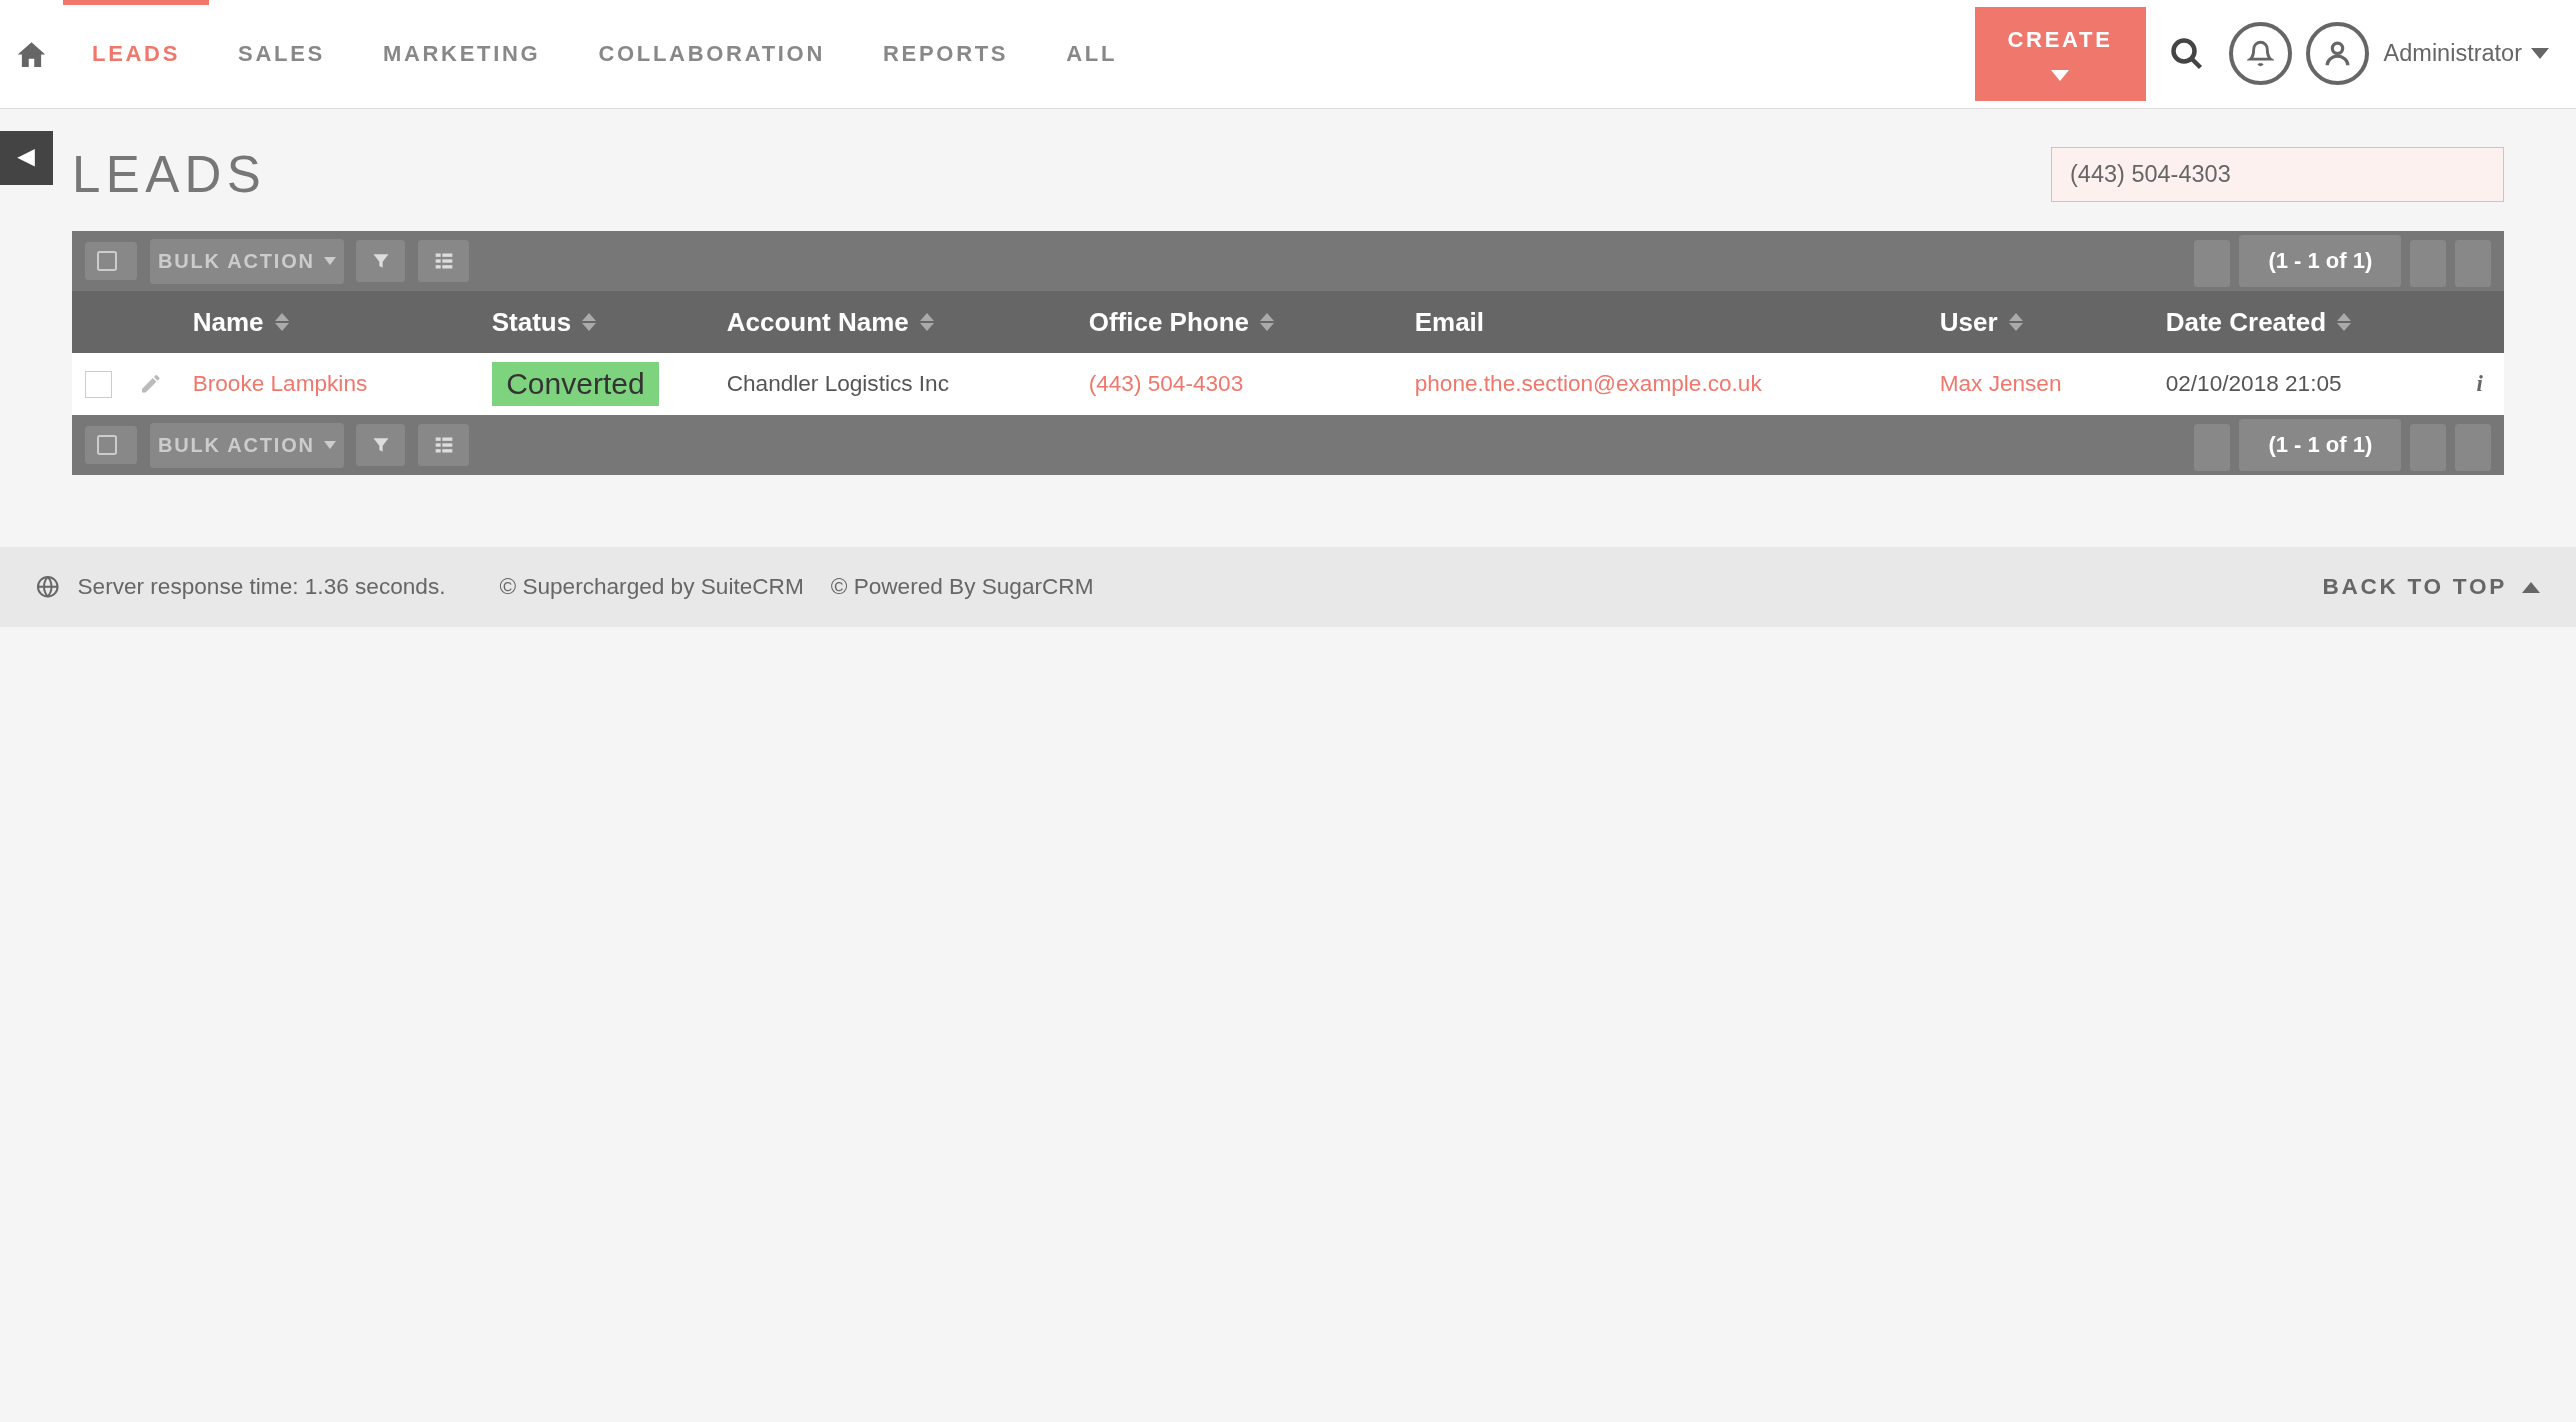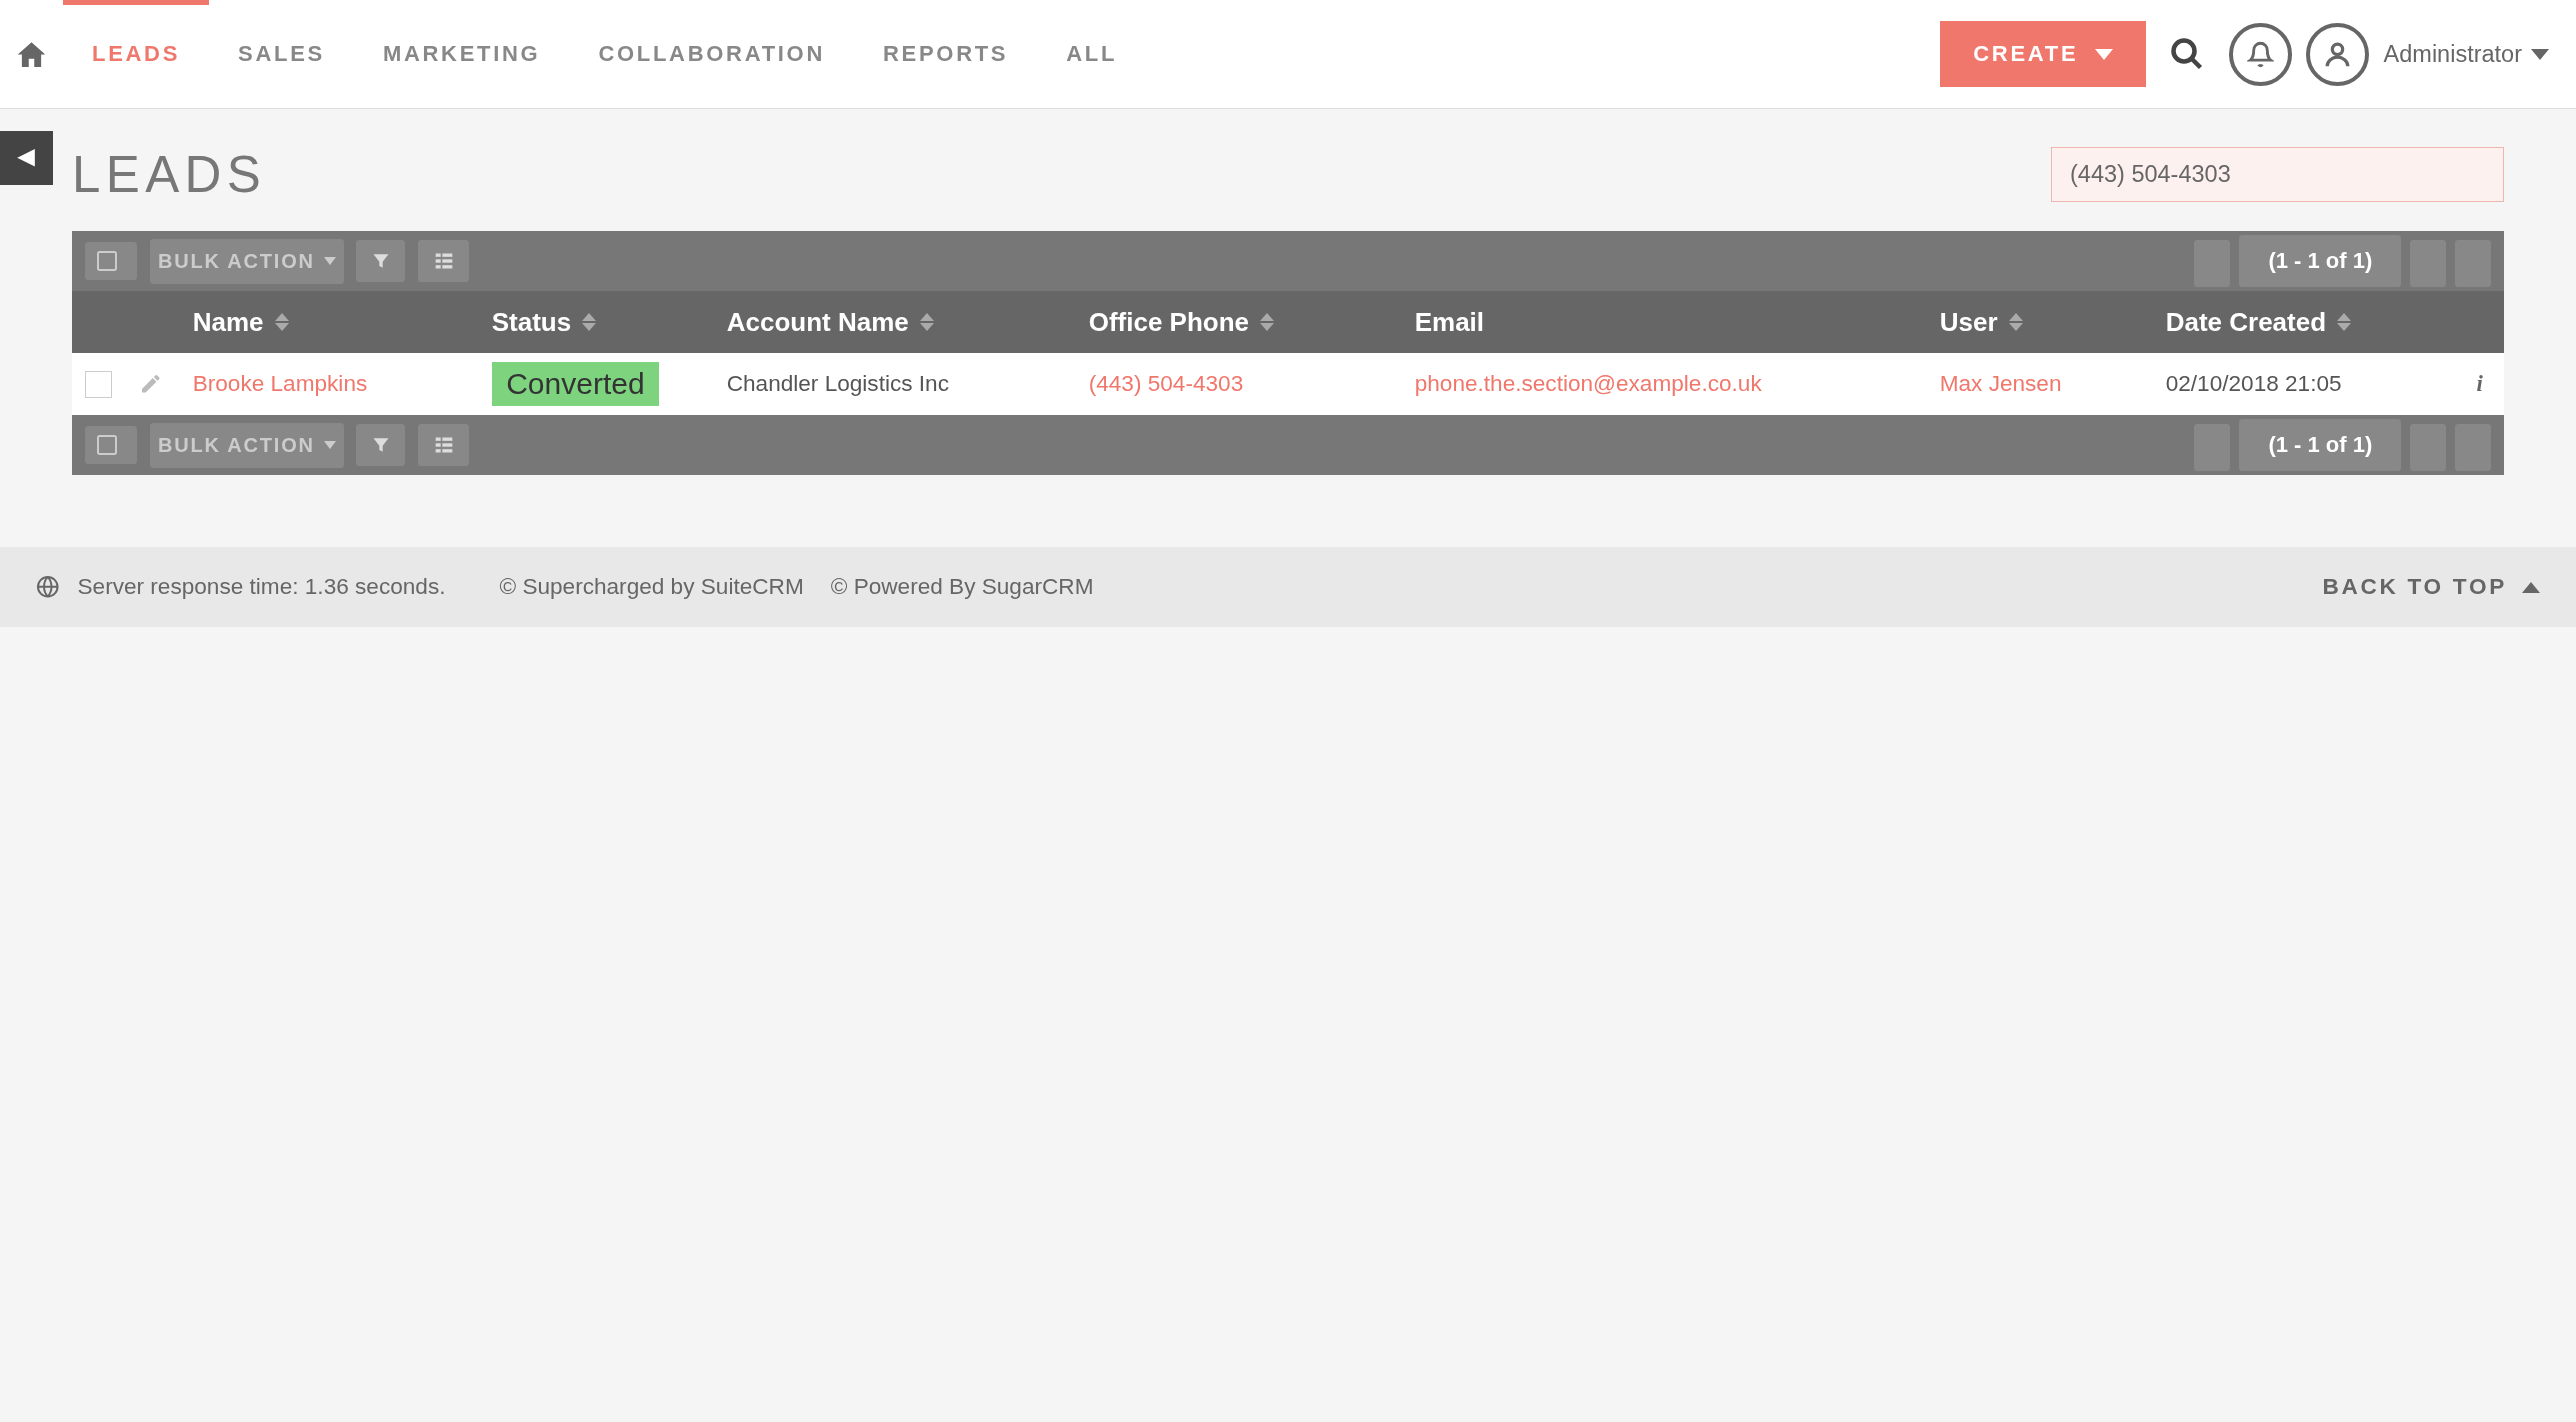--- a/index.html
+++ b/index.html
@@ -4,21 +4,21 @@
 <style>
 * { box-sizing: border-box; margin: 0; padding: 0; }
 body { font-family: -apple-system, BlinkMacSystemFont, "Segoe UI", Helvetica, Arial, sans-serif; background: #f5f5f5; color: #555; font-size: 23.5px; }
 .topnav { display: flex; align-items: center; height: 109px; background: #fff; border-bottom: 1.8px solid #ddd; padding: 0 9px 0 0; }
 .topnav .home-icon { width: 63px; display: flex; align-items: center; justify-content: center; color: #666; }
 .nav-tabs { display: flex; height: 100%; align-items: center; flex: 1; }
 .nav-tab { padding: 0 29px; height: 100%; display: flex; align-items: center; font-weight: 600; letter-spacing: 2.7px; font-size: 22px; color: #888; cursor: pointer; position: relative; }
 .nav-tab.active { color: #f0776c; }
 .nav-tab.active::before { content: ""; position: absolute; top: 0; left: 0; right: 0; height: 5.4px; background: #f0776c; }
 .topnav-right { display: flex; align-items: center; gap: 14.5px; padding-right: 18px; }
-.create-btn { background: #f0776c; color: #fff; padding: 20px 33px; font-weight: 700; letter-spacing: 2.7px; font-size: 22px; display: flex; align-items: center; gap: 16.3px; cursor: pointer; }
+.create-btn { background: #f0776c; color: #fff; padding: 20px 33px; font-weight: 700; letter-spacing: 2.7px; font-size: 22px; display: flex; align-items: center; gap: 16.3px; cursor: pointer; flex-direction: column; }
 .create-btn .caret { width: 0; height: 0; border-left: 9px solid transparent; border-right: 9px solid transparent; border-top: 11px solid #fff; }
 .icon-circle { width: 63px; height: 63px; border: 4.5px solid #666; border-radius: 50%; display: flex; align-items: center; justify-content: center; cursor: pointer; }
 .admin-label { font-size: 23.5px; color: #666; display: flex; align-items: center; gap: 9px; cursor: pointer; }
 .admin-label .caret { width: 0; height: 0; border-left: 9px solid transparent; border-right: 9px solid transparent; border-top: 11px solid #666; }
 .side-tab { position: absolute; left: 0; top: 131px; width: 53px; height: 54px; background: #444; display: flex; align-items: center; justify-content: center; cursor: pointer; }
 .content { padding: 36px 72px 0 72px; }
 .page-header { display: flex; align-items: center; justify-content: space-between; margin-bottom: 27px; }
 .page-title { font-size: 51px; font-weight: 300; letter-spacing: 5.4px; color: #777; }
 .search-box { border: 1.8px solid #f0b5af; background: #fdf1f0; padding: 12.7px 18px; width: 453px; font-size: 23.5px; color: #666; }
 .toolbar { background: #777; height: 60px; display: flex; align-items: center; padding: 0 12.7px; gap: 12.7px; }

